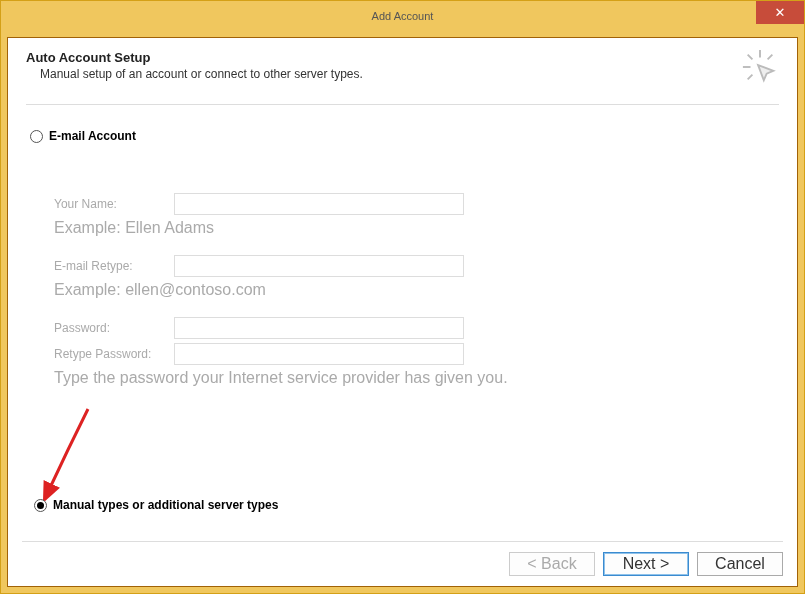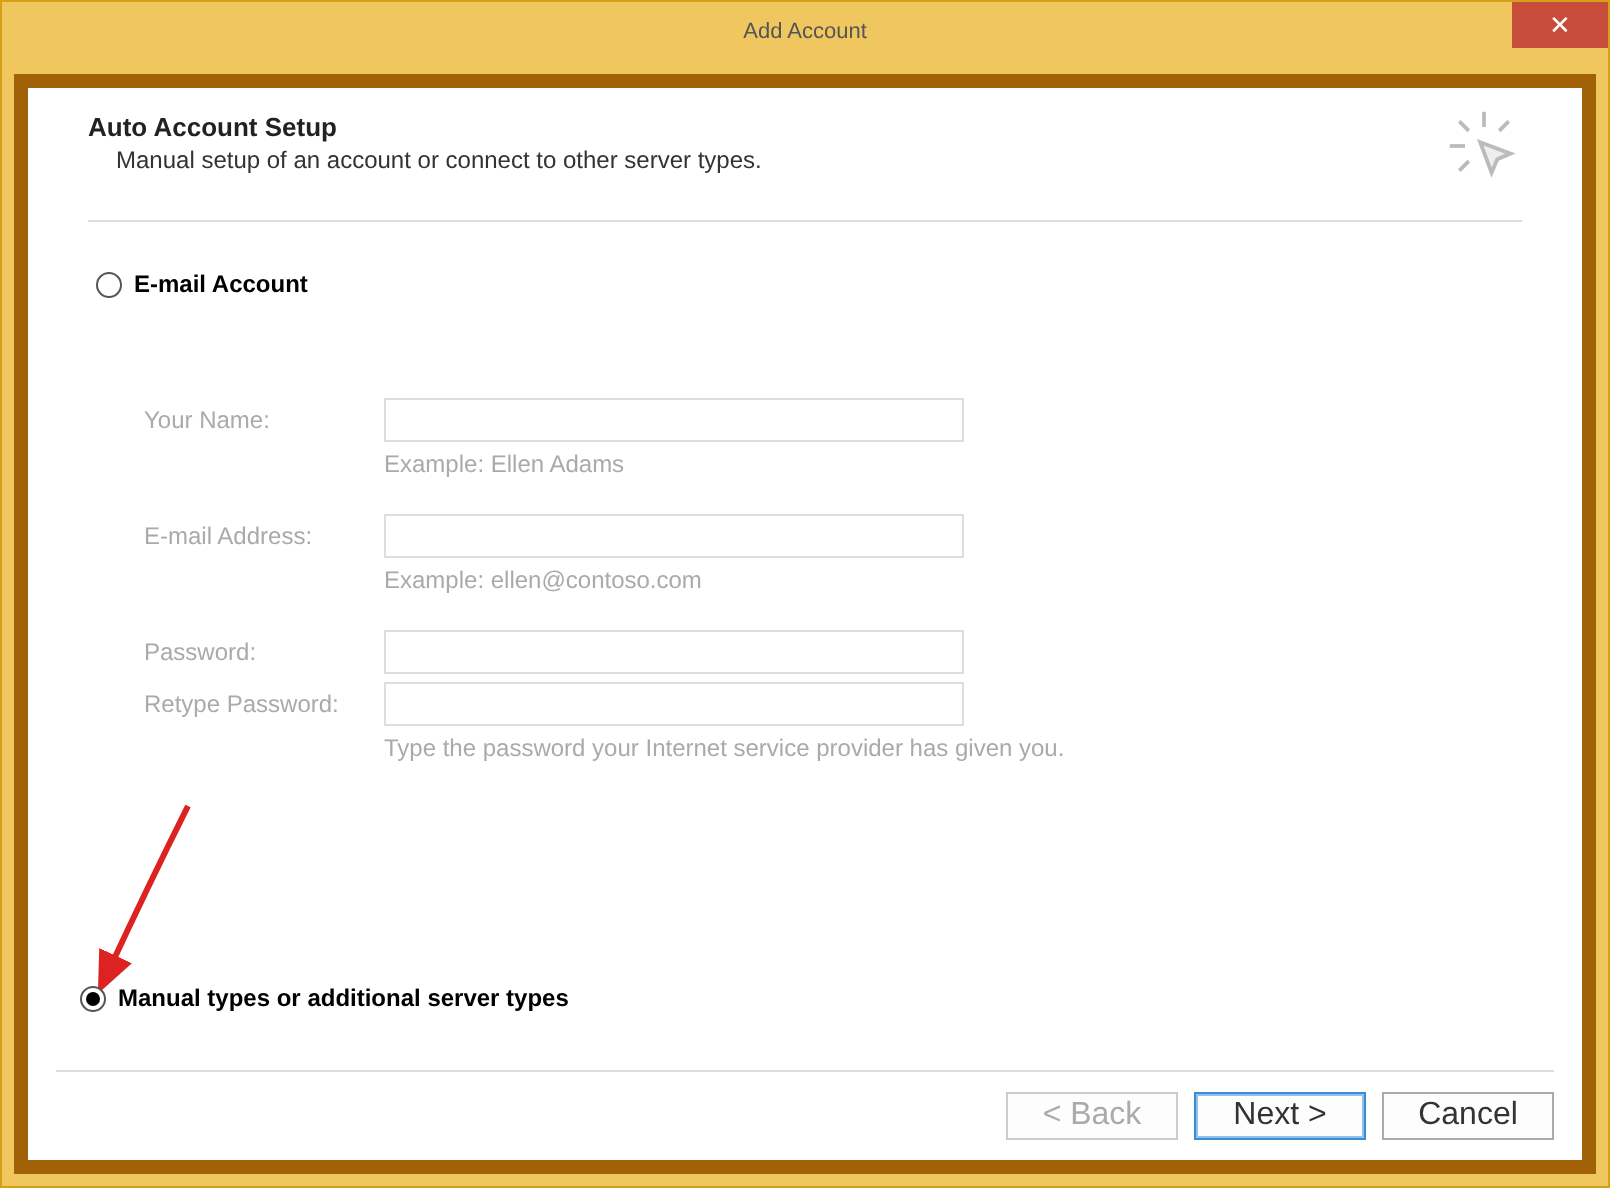--- a/index.html
+++ b/index.html
@@ -45,24 +45,24 @@
       font-size: 13px;
       cursor: pointer;
     }
     .content-area {
       padding: 6px;
       background: #f0c75e;
       height: calc(100% - 30px);
     }
     .inner-panel {
       background: #fff;
-      border: 7px solid #a16207;
+      border: 1px solid #a16207;
       height: 100%;
       position: relative;
-      padding: 12px 30px;
+      padding: 12px 18px;
     }
     .header-section {
       display: flex;
       justify-content: space-between;
       border-bottom: 1px solid #ddd;
       padding-bottom: 18px;
       margin-bottom: 24px;
     }
     .header-text h2 {
       font-size: 13px;
@@ -130,23 +130,22 @@
     .form-input {
       width: 290px;
       height: 22px;
       border: 1px solid #ddd;
       background: #fff;
       padding: 2px 4px;
       font-size: 12px;
       color: #999;
     }
     .form-hint {
-      margin-left: 120px;
       color: #aaa;
-      font-size: 12px;
+      font-size: 16px;
       margin-bottom: 18px;
     }
     .form-hint.tight {
       margin-bottom: 10px;
     }
     .radio-manual {
       position: absolute;
       bottom: 68px;
       left: 22px;
     }
@@ -229,21 +228,21 @@
       </div>
 
       <div class="form-section">
         <div class="form-row">
           <span class="form-label">Your Name:</span>
           <input class="form-input" disabled="" style="">
         </div>
         <div class="form-hint">Example: Ellen Adams</div>
 
         <div class="form-row">
-          <span class="form-label">E-mail Address:</span>
+          <span class="form-label">E-mail Retype:</span>
           <input class="form-input" disabled="" style="">
         </div>
         <div class="form-hint">Example: ellen@contoso.com</div>
 
         <div class="form-row">
           <span class="form-label">Password:</span>
           <input class="form-input" type="password" disabled="" style="">
         </div>
         <div class="form-row">
           <span class="form-label">Retype Password:</span>

